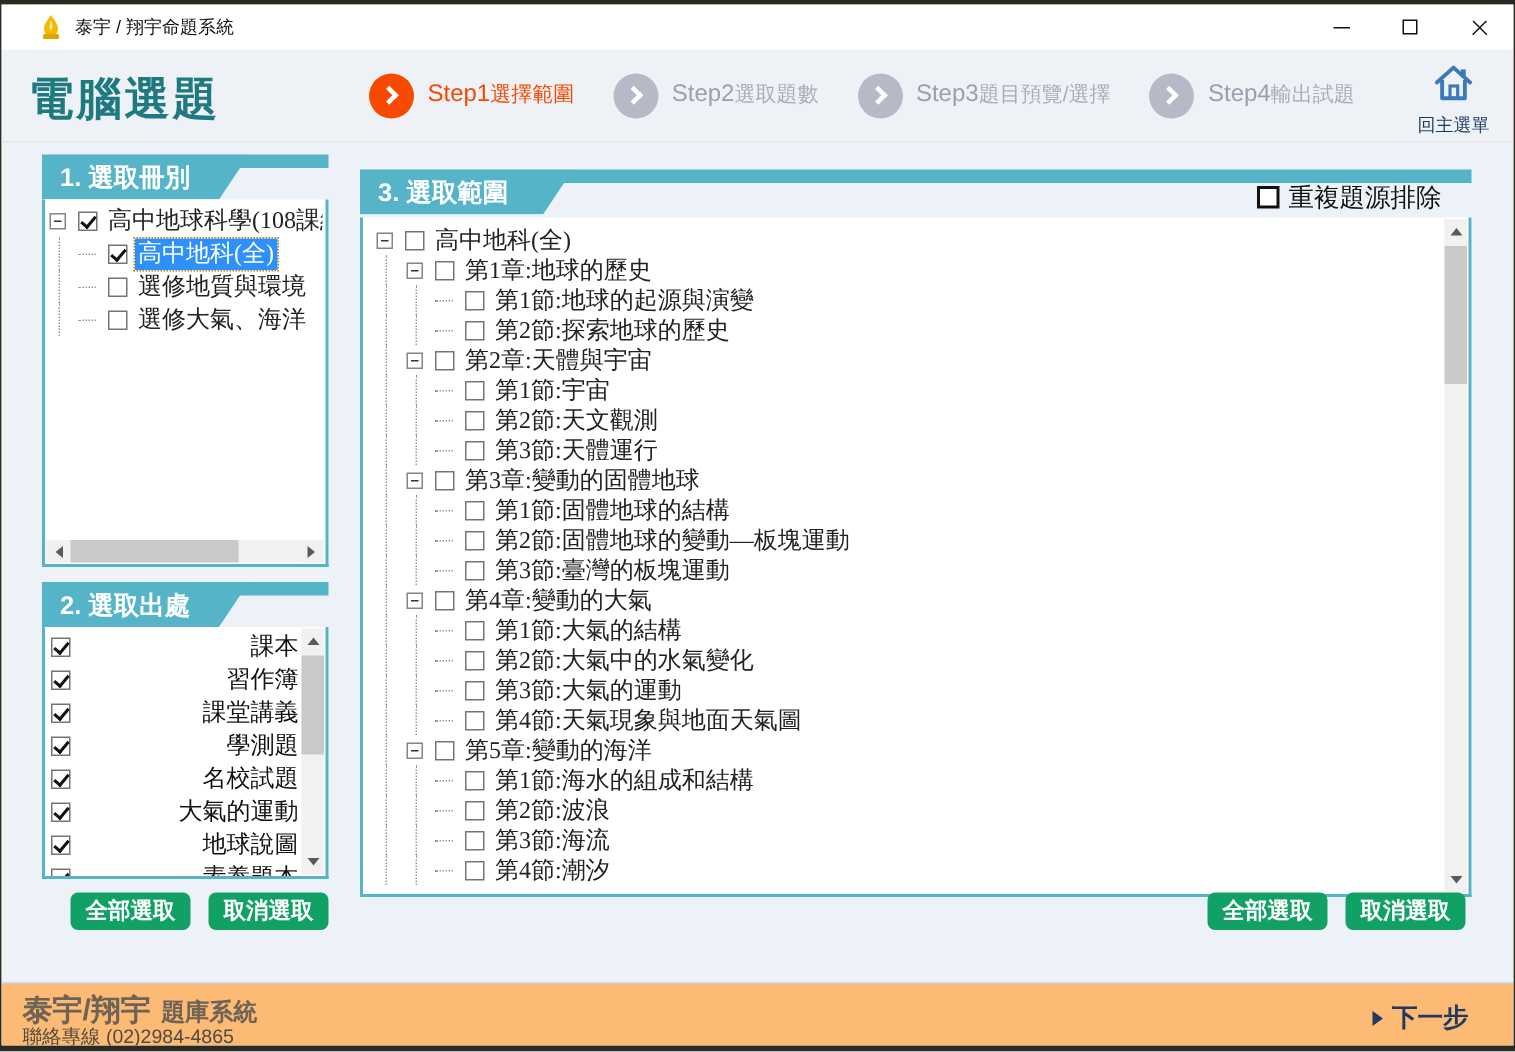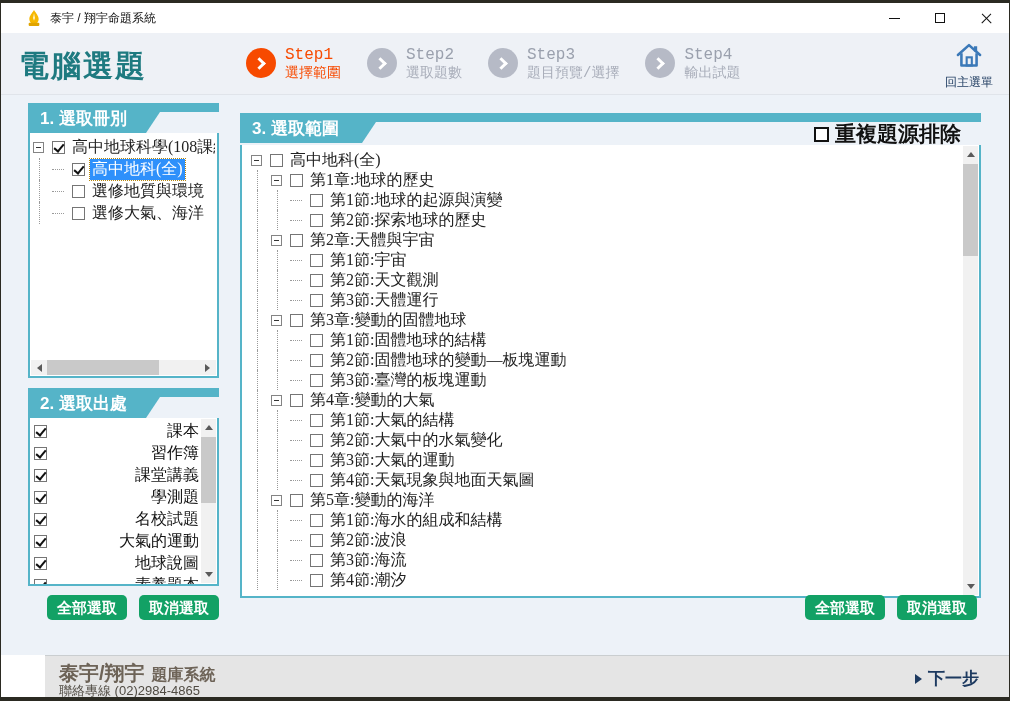--- a/index.html
+++ b/index.html
@@ -21,21 +21,21 @@
   .x-glyph::before { transform:rotate(45deg); } .x-glyph::after { transform:rotate(-45deg); }
 
   
   .appheader { height:62px; background:#eef1f6; border-bottom:1px solid #e0e4ea; position:relative; flex:none;padding-left:44px; }
   .app-title { position:absolute; left:18px; top:13px; font-size:30px; font-weight:bold; color:#1e7a80; letter-spacing:2px; }
   .steps { position:absolute; left:245px; top:0; height:100%; display:flex; align-items:center; gap:26px; }
   .step { display:flex; align-items:center; gap:9px; }
   .step-circle { width:30px; height:30px; border-radius:50%; background:#b6bac6; display:flex; align-items:center; justify-content:center; flex:none; }
   .step.active .step-circle { background:#f74a00; }
   .chev { width:9px; height:9px; border-top:3px solid #fff; border-right:3px solid #fff; transform:rotate(45deg); margin-left:-3px; }
-  .step-texts { display:flex; flex-direction:column; line-height:1.15;font-family:Liberation Mono, monospace; }
+  .step-texts { display:flex; flex-direction:row; line-height:1.15; }
   .step-name { font-size:16px; color:#9aa0ad; }
   .step-label { font-size:14px; color:#a8adb9; }
   .step.active .step-name, .step.active .step-label { color:#f74a00; }
   .home { position:absolute; right:10px; top:8px; width:60px; text-align:center; cursor:pointer; }
   .home-label { font-size:12px; color:#1d3a5f; display:block; margin-top:1px; }
 
   
   .content { flex:1; position:relative; background:#edf2f8; }
 
   .panel { position:absolute; }
@@ -57,21 +57,21 @@
   .sources-list { position:absolute; left:4px; top:2px; right:18px; bottom:0; overflow:hidden; }
 
   .panel-scope { left:239px; top:8px; width:741px; height:485px;margin-top:10px; }
   .panel-scope .panel-header { height:32px; }
   .panel-scope .panel-tab { width:142px; }
   .panel-scope .panel-body { height:453px; }
   .scope-tree { position:absolute; left:8px; top:5px; right:18px; bottom:0; overflow:hidden; white-space:nowrap; }
 
   .exclude-box { position:absolute; right:20px; top:7px; display:flex; align-items:center; gap:6px; }
   .exclude-cb { width:15px; height:15px; border:2px solid #111; background:#fff; flex:none; }
-  .exclude-label { font-size:21px; font-weight:bold; color:#111; }
+  .exclude-label { font-size:17px; font-weight:normal; color:#111; }
 
   
   .trow { display:flex; align-items:center; }
   .r22 { height:22px; } .r20 { height:20px; }
   .sp { width:20px; height:100%; flex:none; position:relative; }
   .sp::before { content:''; position:absolute; left:7px; top:0; bottom:0; border-left:1px dotted #9a9a9a; }
   .slot { width:20px; height:100%; flex:none; position:relative; display:flex; align-items:center; }
   .slot.leaf::before { content:''; position:absolute; left:0; width:12px; top:50%; border-top:1px dotted #9a9a9a; }
   .expander { width:11px; height:11px; border:1px solid #848484; background:#fff; position:relative; flex:none; margin-left:1px; }
   .expander::after { content:''; position:absolute; left:2px; right:2px; top:4px; border-top:1px solid #333; }
@@ -100,21 +100,21 @@
 
   
   .btnrow { position:absolute; display:flex; gap:12px; }
   .btnrow.books { left:27px; top:500px; width:191px; justify-content:flex-end; }
   .btnrow.scope { left:239px; top:500px; width:741px; justify-content:flex-end; padding-right:4px; }
   .gbtn { background:#12a165; color:#fff; font-size:15px; font-weight:bold; border:none;
           border-radius:5px; padding:3px 10px; height:25px; line-height:19px; cursor:pointer;
           font-family:"Liberation Sans", sans-serif; }
 
   
-  .footer { height:42px; background:#e5e5e5; border-top:1px solid #caced0; position:relative; flex:none;margin-left:44px; }
+  .footer { height:42px; background:#fdba74; border-top:1px solid #caced0; position:relative; flex:none; }
   .brand-line { position:absolute; left:14px; top:4px; display:flex; align-items:baseline; gap:7px; }
   .brand { font-size:20px; font-weight:bold; color:#6d6357; }
   .brand-suffix { font-size:16px; font-weight:bold; color:#6d6357; }
   .phone { position:absolute; left:14px; top:26px; font-size:13px; color:#4f4a42; }
   .next { position:absolute; right:30px; top:11px; display:flex; align-items:center; gap:6px; cursor:pointer; }
   .next-arrow { width:0; height:0; border-top:5px solid transparent; border-bottom:5px solid transparent; border-left:7px solid #1d3a60; }
   .next-label { font-size:17px; font-weight:bold; color:#1d3a60; }
 </style>
 </head>
 <body>

